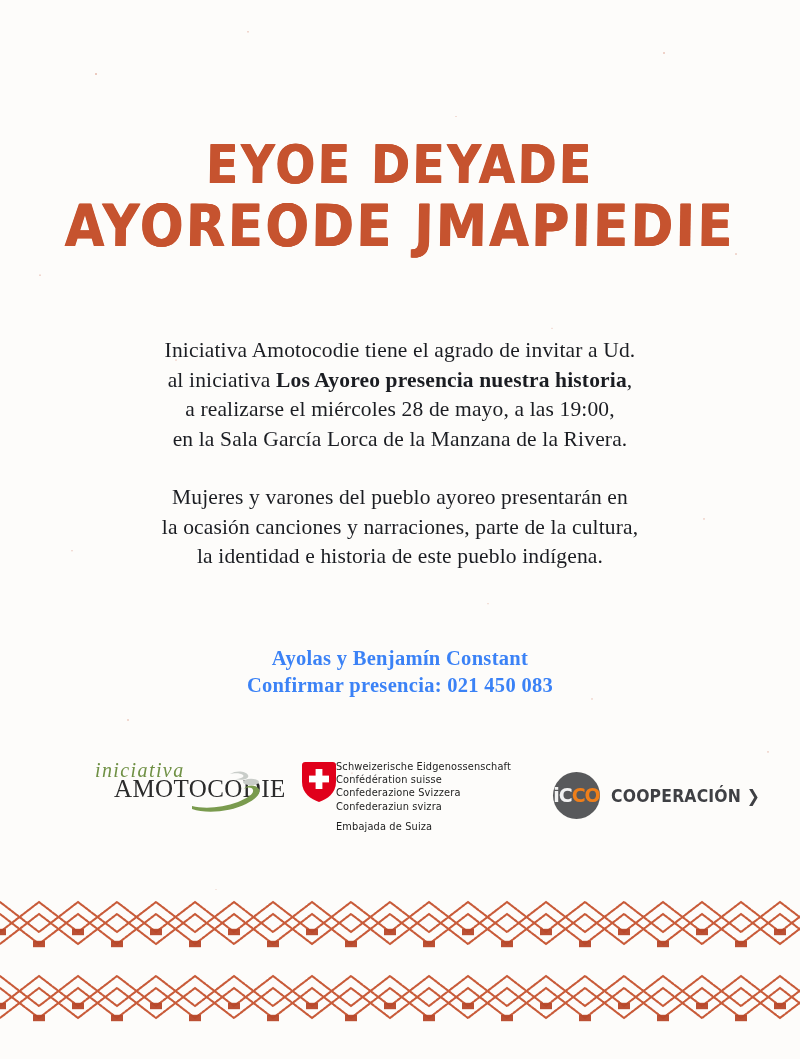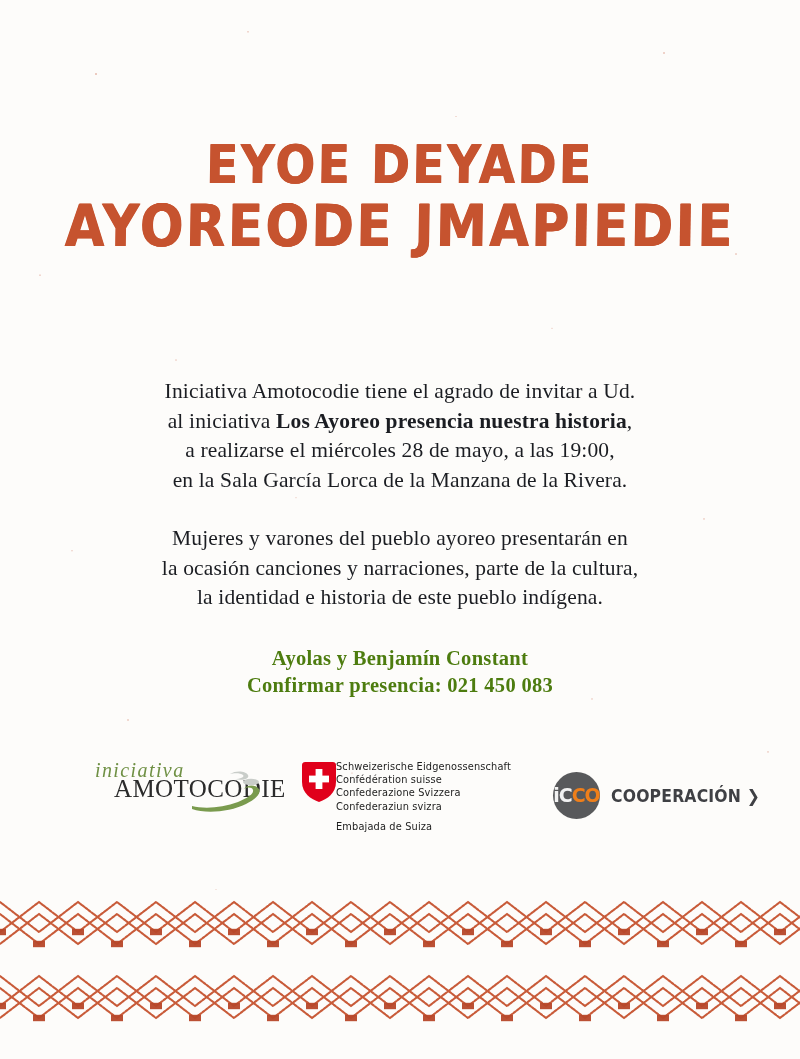--- a/index.html
+++ b/index.html
@@ -76,40 +76,39 @@
   #title-line-2 { font-size: 58px; margin-top: 8px; }
 
   
   #body-block {
     position: absolute;
     top: 336px;
     left: 0;
     right: 0;
     text-align: center;
     color: #1b1d22;
-    margin-top: 41px;
   }
   .para { margin: 0; }
   .para-line {
     display: block;
     font-size: 21.5px;
     line-height: 29.5px;
     letter-spacing: .15px;
   }
   #para-2 { margin-top: 29px; }
   .strong { font-weight: bold; }
 
   
   #contact-block {
     position: absolute;
     top: 645px;
     left: 0;
     right: 0;
     text-align: center;
-    color: #4d7c0f;
+    color: #3b82f6;
   }
   .contact-line {
     display: block;
     font-size: 20.5px;
     line-height: 27px;
     font-weight: bold;
     letter-spacing: .3px;
   }
 
   

